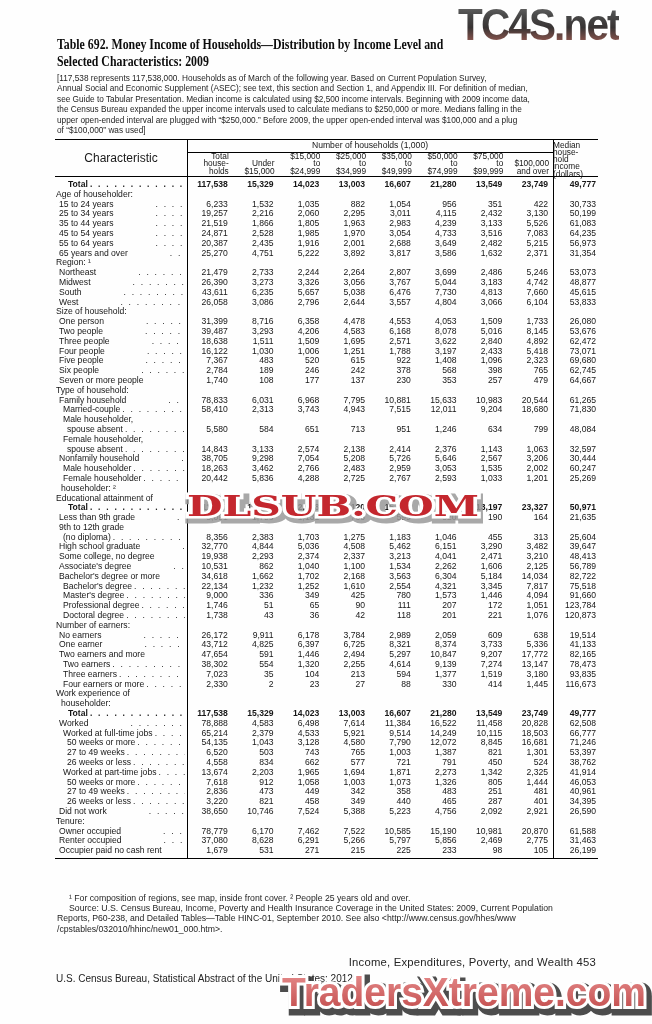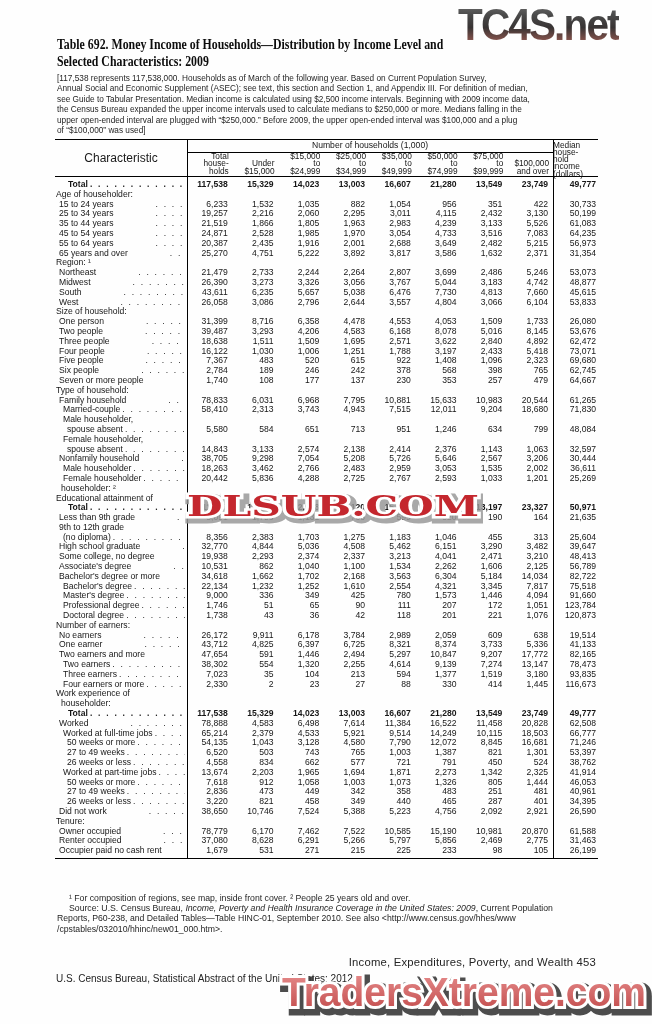--- a/index.html
+++ b/index.html
@@ -39,21 +39,21 @@
   .lbl{box-sizing:border-box;width:132px;display:flex;overflow:hidden;padding-right:2px;}
   .lbl .txt{white-space:nowrap;}
   .dots{flex:1;overflow:hidden;white-space:nowrap;letter-spacing:1.7px;margin-left:2px;color:#242424;}
   .cell{box-sizing:border-box;width:45.75px;text-align:right;padding-right:5px;}
   .cell.median{width:45px;padding-right:2px;}
   .lv1{padding-left:4px;gap:40px;} .lv2{padding-left:8px;} .lv3{padding-left:12px;} .lv9{padding-left:13px;}
 
   .footnote{position:absolute;left:57px;top:893px;font-size:8.7px;white-space:nowrap;padding-left:12px;color:#1e1e1e;}
   .source{position:absolute;left:57px;top:903px;font-size:8.7px;line-height:10.4px;color:#1e1e1e;}
   .source .ind{padding-left:12px;}
-  .source .it{font-style:italic;}
+  .source .it{}
   .footer-right{position:absolute;top:956px;right:56px;font-size:11.3px;letter-spacing:.2px;color:#242424;}
   .footer-left{position:absolute;left:56px;top:973px;font-size:10px;color:#242424;white-space:nowrap;}
 
   .wm-mid{position:absolute;left:183px;top:490px;z-index:5;}
   .wm-bottom{position:absolute;left:276px;top:966px;z-index:6;}
 </style>
 </head>
 <body>
 
 <div class="page">
@@ -505,21 +505,21 @@
               <span class="dots">. . . . . . . . . . . . . . . . . . . . . . . . . . . . . . . . . . . . . . . . . . . . . . . . . . . . . . . . . . . . </span>
             </div>
             <div class="cell">18,263</div>
             <div class="cell">3,462</div>
             <div class="cell">2,766</div>
             <div class="cell">2,483</div>
             <div class="cell">2,959</div>
             <div class="cell">3,053</div>
             <div class="cell">1,535</div>
             <div class="cell">2,002</div>
-            <div class="cell median">36,611</div>
+            <div class="cell median">60,247</div>
           </div>
           <div class="row">
             <div class="lbl lv2">
               <span class="txt">Female householder</span>
               <span class="dots">. . . . . . . . . . . . . . . . . . . . . . . . . . . . . . . . . . . . . . . . . . . . . . . . . . . . . . . . . . . . </span>
             </div>
             <div class="cell">20,442</div>
             <div class="cell">5,836</div>
             <div class="cell">4,288</div>
             <div class="cell">2,725</div>

